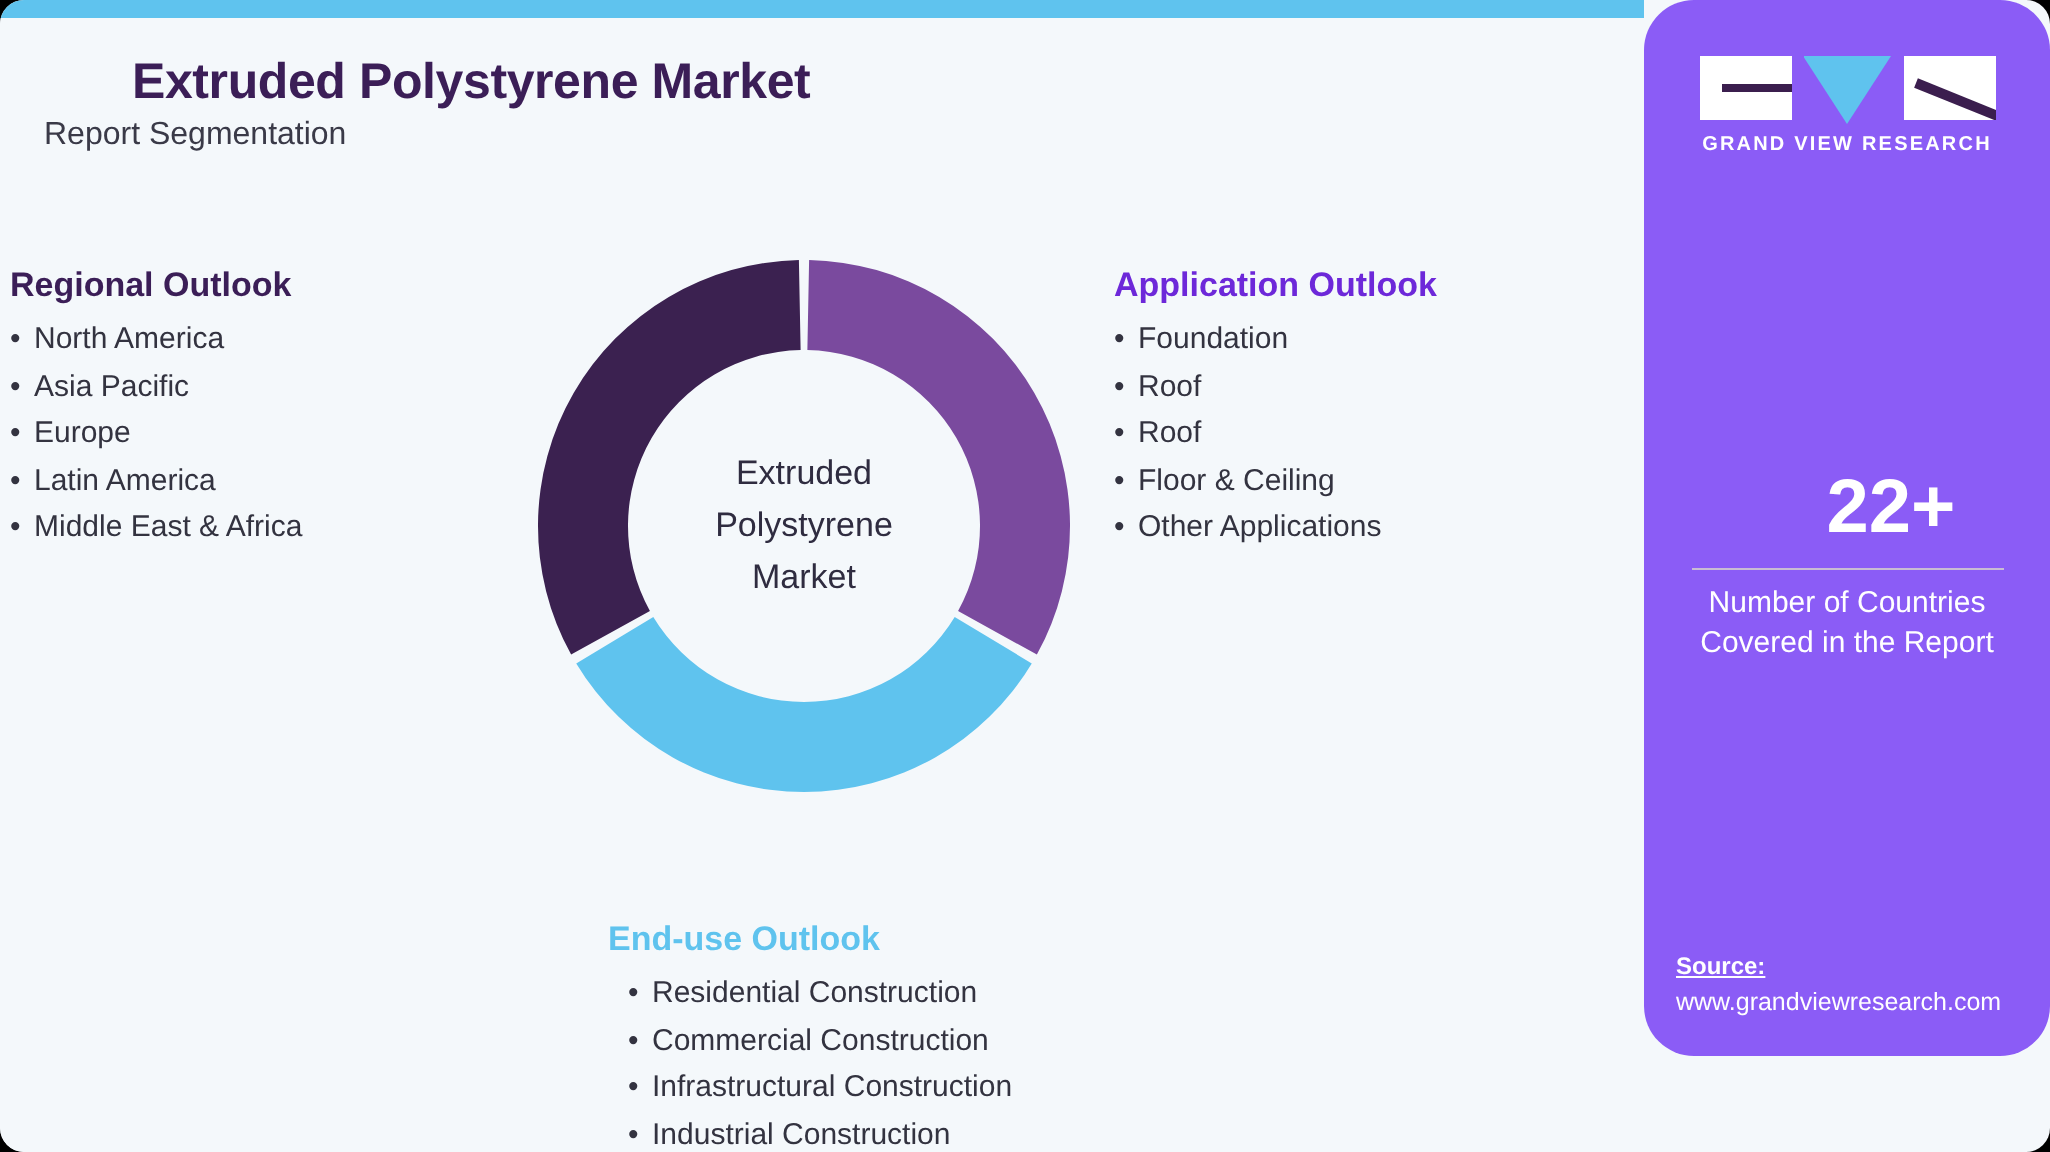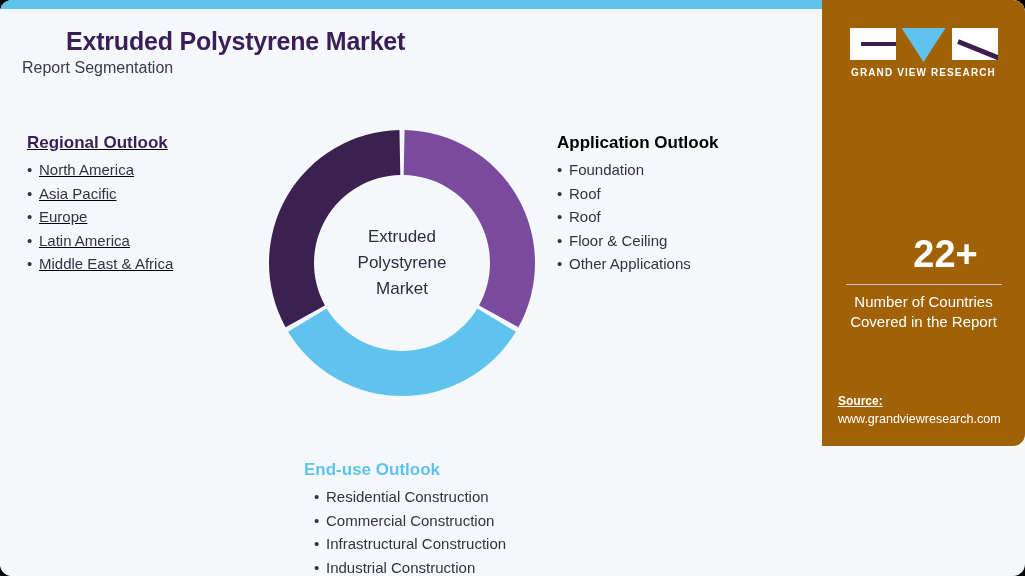--- a/index.html
+++ b/index.html
@@ -45,24 +45,25 @@
     background: #f4f8fb;
     border-bottom-left-radius: 12px;
   }
 
   
   .side-panel {
     position: absolute;
     top: 0;
     right: 0;
     width: 203px;
-    height: 446px;
-    background: #a16207;
+    height: 528px;
+    background: #8b5cf6;
     border-top-right-radius: 12px;
     border-bottom-right-radius: 12px;
+    border-radius: 25px;
   }
 
   
   .title {
     position: absolute;
     left: 22px;
     top: 27px;
     font-size: 25px;
     font-weight: bold;
     color: #3B1E57;
@@ -100,25 +101,25 @@
     line-height: 23.6px;
     color: #333340;
     white-space: nowrap;
   }
   .outlook li .bullet {
     display: inline-block;
     width: 12px;
     color: #333340;
   }
 
-  #regional-outlook { left: 27px; top: 132px; text-decoration: underline; }
+  #regional-outlook { left: 5px; top: 132px; }
   #regional-outlook h3 { color: #3B1E57; }
 
   #application-outlook { left: 557px; top: 132px; }
-  #application-outlook h3 { color: #000000; }
+  #application-outlook h3 { color: #6d28d9; }
 
   #enduse-outlook { left: 304px; top: 424px; margin-top: 35px; }
   #enduse-outlook h3 { color: #5FC3EE; }
   #enduse-outlook ul { padding-left: 10px; }
 
   
   #donut-chart {
     position: absolute;
     left: 267px;
     top: 128px;

